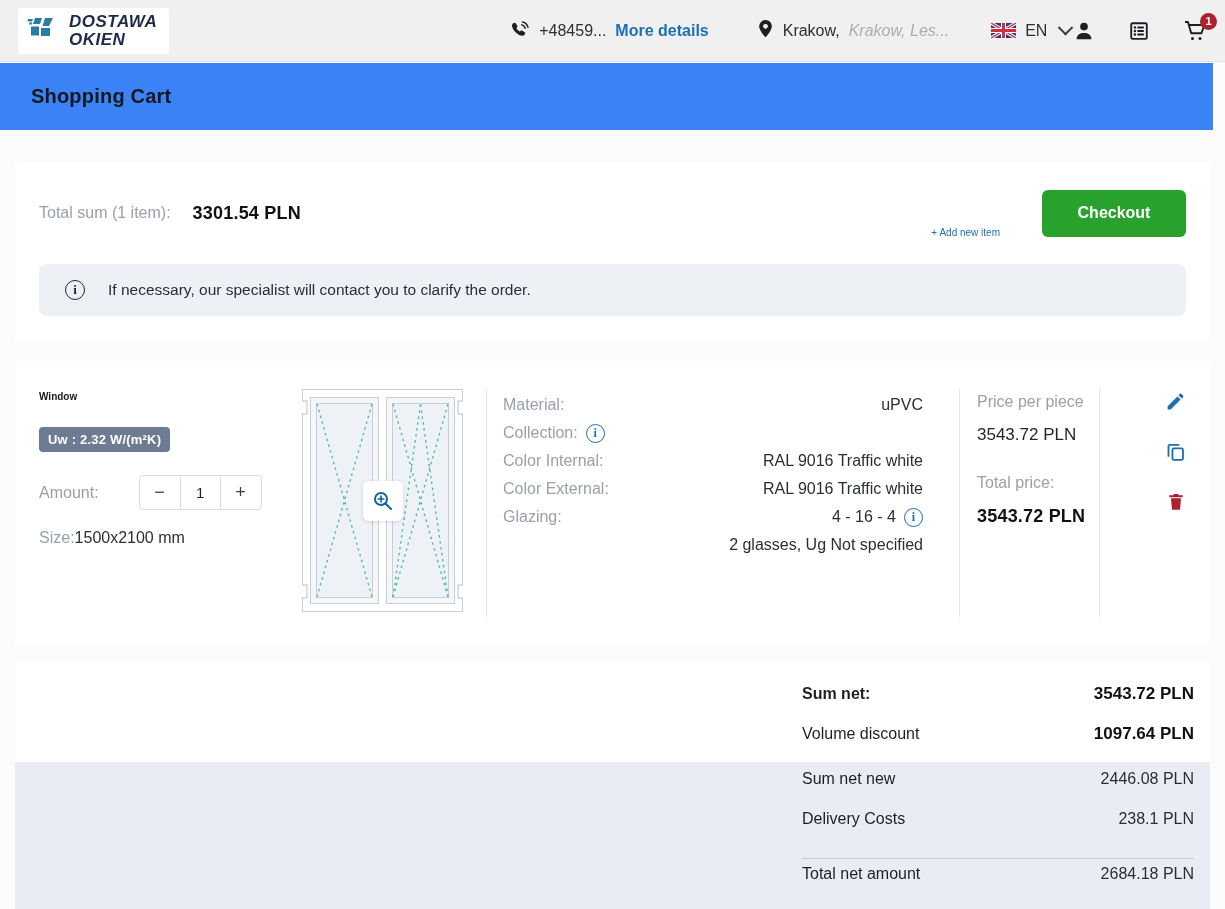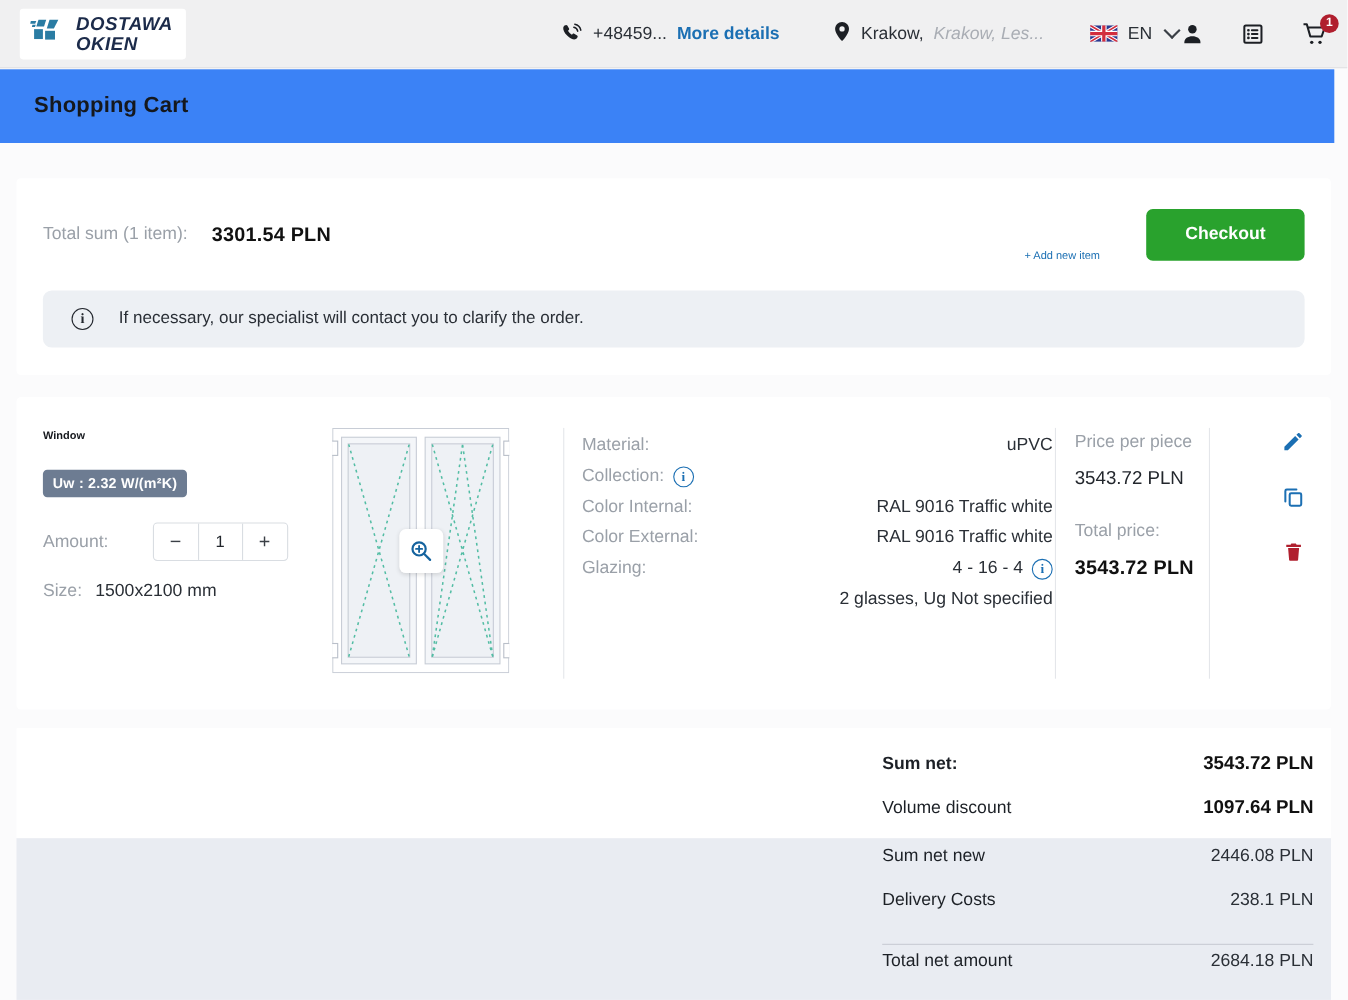--- a/index.html
+++ b/index.html
@@ -57,29 +57,29 @@
   .item-left{width:248px;}
   .item-type{font-size:10px;font-weight:bold;color:#15181d;margin-top:2px;}
   .uw-badge{display:inline-block;background:var(--badge);color:#fff;font-size:13px;font-weight:bold;
     border-radius:4px;padding:5px 9px;margin-top:25px;letter-spacing:.2px;}
   .amount-row{display:flex;align-items:center;margin-top:23px;}
   .field-label{color:var(--muted);font-size:16px;}
   .stepper{display:flex;margin-left:40px;border:1px solid #d9dde2;border-radius:4px;height:35px;background:#fff;}
   .stepper button{width:40px;border:none;background:none;font-size:18px;color:#3a3f46;cursor:pointer;font-family:inherit;}
   .stepper .step-val{width:41px;border-left:1px solid #d9dde2;border-right:1px solid #d9dde2;
     display:flex;align-items:center;justify-content:center;font-size:15px;color:#22262c;}
-  .size-row{margin-top:19px;display:flex;gap:12px;align-items:flex-start;}
+  .size-row{margin-top:19px;display:flex;align-items:flex-start;}
   .size-value{color:#2a2f36;font-size:16px;}
 
   .item-image{width:161px;height:223px;position:relative;margin-left:15px;flex:0 0 auto;cursor:pointer;}
   .zoom-chip{position:absolute;left:50%;top:50%;transform:translate(-50%,-50%);width:40px;height:40px;
     background:#fff;border-radius:6px;box-shadow:0 1px 4px rgba(0,0,0,.12);display:flex;align-items:center;justify-content:center;}
 
-  .item-details{flex:1;margin-left:49px;padding-left:0;border-left:1px solid var(--line);
-    border-right:1px solid var(--line);padding:2px 2px 0 16px;}
+  .item-details{flex:1;margin-left:23px;padding-left:0;border-left:1px solid var(--line);
+    border-right:1px solid var(--line);padding:2px 36px 0 16px;}
   .drow{display:flex;align-items:center;height:28px;font-size:16px;}
   .drow .dlabel{color:var(--muted);}
   .drow .dvalue{flex:1;text-align:right;color:#2a2f36;}
   .drow .dinfo{margin-left:8px;}
   .info-i{width:19px;height:19px;border:1.6px solid var(--accent);border-radius:50%;color:var(--accent);
     font-size:12px;font-weight:bold;display:inline-flex;align-items:center;justify-content:center;font-family:"Liberation Serif",serif;}
 
   .item-price{width:140px;padding:2px 0 0 17px;border-right:1px solid var(--line);}
   .price-label{color:var(--muted);font-size:16px;line-height:1.4;}
   .price-value{color:#22262c;font-size:17px;margin-top:12px;}

